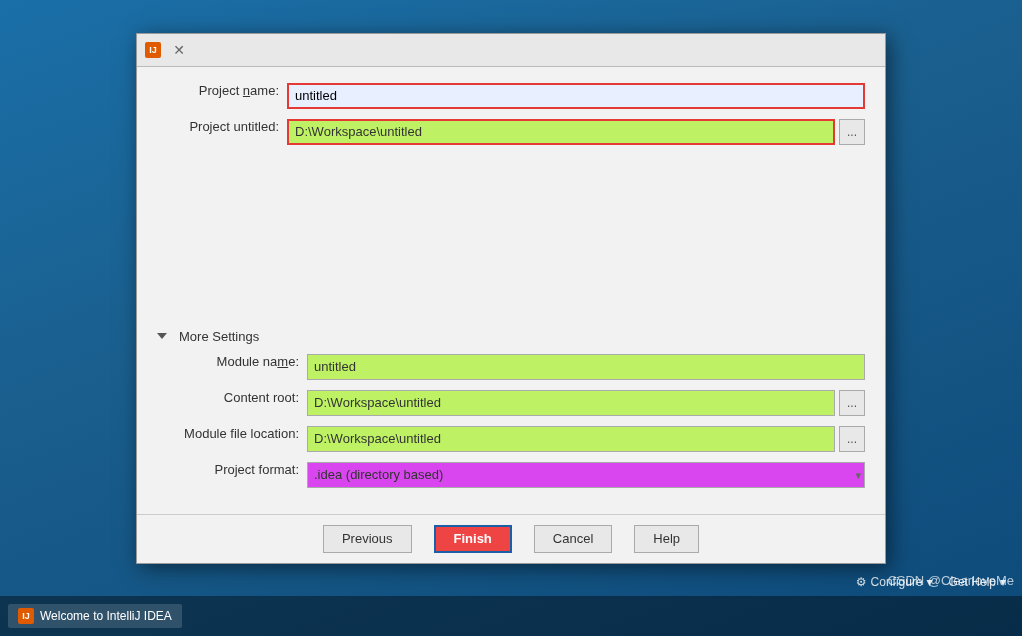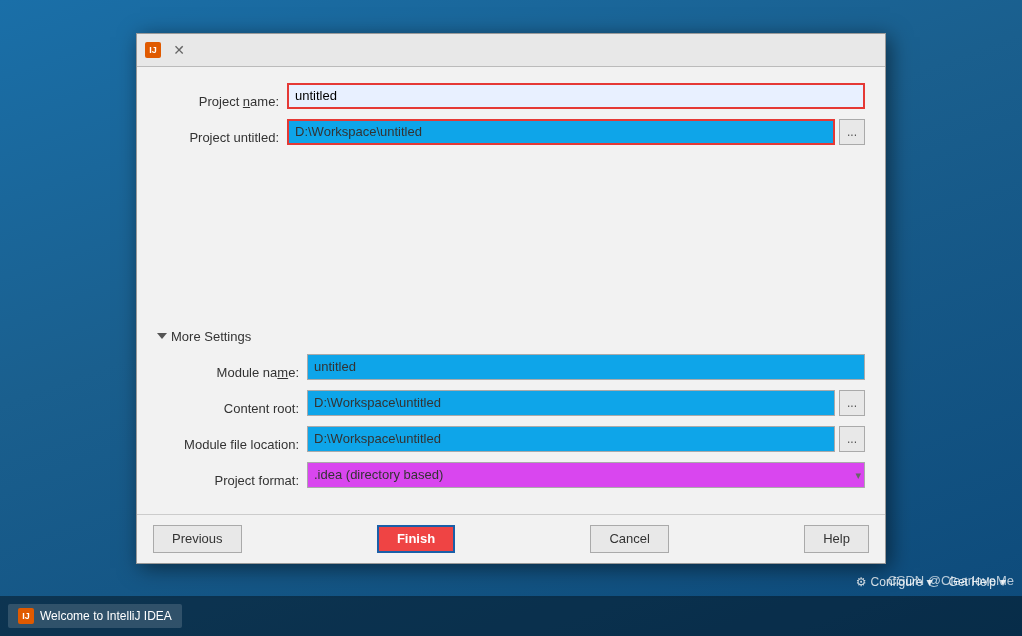--- a/index.html
+++ b/index.html
@@ -147,21 +147,21 @@
       background: none;
     }
 
     .dialog-body {
       padding: 16px 20px;
       flex: 1;
     }
 
     .form-row {
       display: flex;
-      align-items: flex-end;
+      align-items: flex-start;
       margin-bottom: 10px;
     }
 
     .form-label {
       width: 130px;
       text-align: right;
       padding-right: 8px;
       color: #333;
       font-size: 13px;
       flex-shrink: 0;
@@ -174,21 +174,21 @@
     .form-input-wrap {
       flex: 1;
       display: flex;
       gap: 4px;
     }
 
     .form-input {
       flex: 1;
       height: 26px;
       border: 1px solid #aaa;
-      background: #0ea5e9;
+      background: #bef264;
       padding: 2px 6px;
       font-size: 13px;
       color: #333;
       outline: none;
     }
 
     .form-input.highlighted {
       border: 2px solid #e53935;
       background: #e8f0ff;
       color: #333;
@@ -204,21 +204,21 @@
       justify-content: center;
       cursor: pointer;
       font-size: 12px;
       color: #555;
     }
 
     
     .more-settings-header {
       display: flex;
       align-items: center;
-      gap: 4px;
+      gap: 12px;
       margin: 14px 0 10px 0;
       font-size: 13px;
       color: #333;
       cursor: pointer;
     }
 
     .triangle-down {
       width: 0; height: 0;
       border-left: 5px solid transparent;
       border-right: 5px solid transparent;
@@ -256,21 +256,21 @@
       transform: translateY(-50%);
       pointer-events: none;
       color: #666;
       font-size: 11px;
     }
 
     
     .dialog-footer {
       padding: 10px 16px;
       display: flex;
-      justify-content: space-between;
+      justify-content: center;
       gap: 22px;
       border-top: 1px solid #ccc;
       background: #f2f2f2;
     }
 
     .btn {
       height: 28px;
       padding: 0 18px;
       border: 1px solid #aaa;
       background: #e8e8e8;

